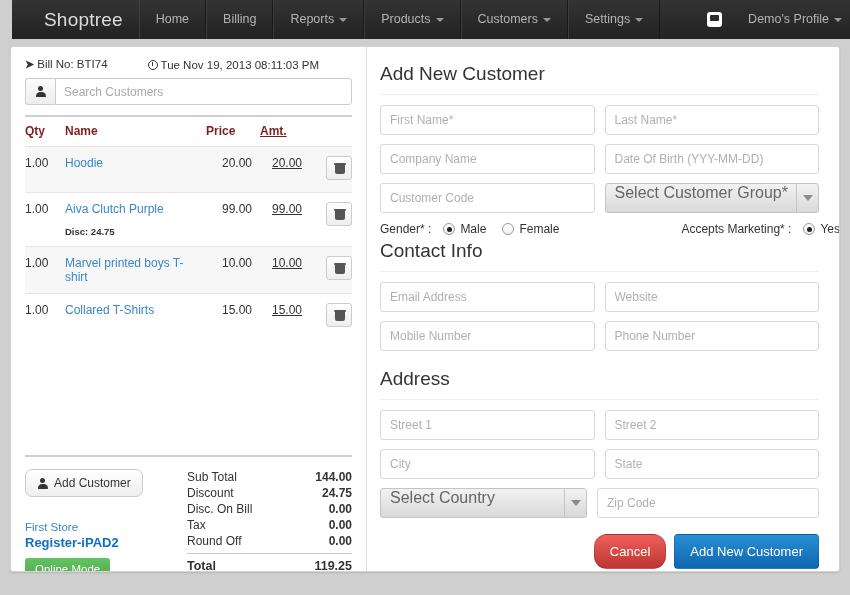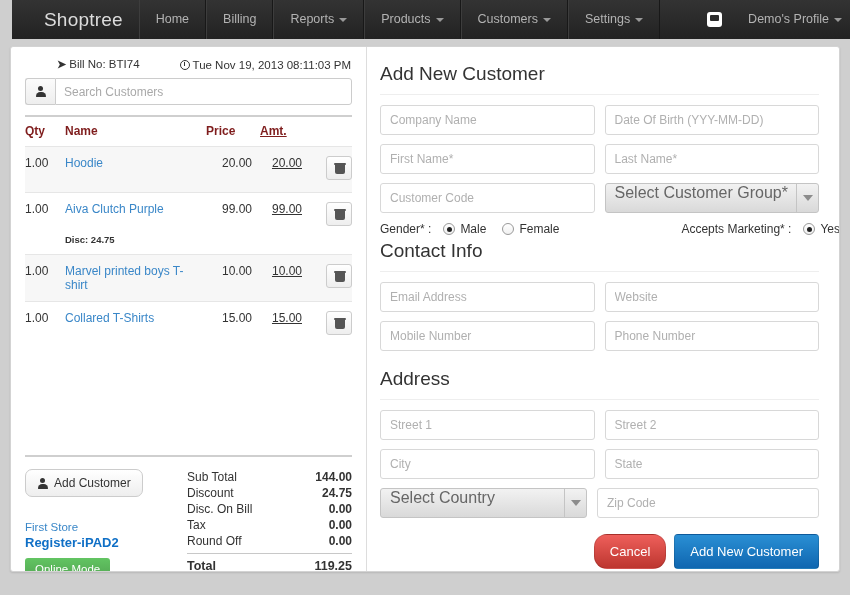--- a/index.html
+++ b/index.html
@@ -61,21 +61,21 @@
     position: absolute; left: 0; top: 0; width: 356px; height: 526px;
     border-right: 1px solid #dddddd;
   }
   .col-right {
     position: absolute; left: 357px; top: 0; width: 473px; height: 526px;
   }
 
   
   .bill-head {
     display: flex; align-items: center;
-    padding: 11px 14px 5px 14px; font-size: 11.5px; color: #333; margin-left: 32px;
+    padding: 11px 14px 5px 14px; font-size: 11.5px; color: #333;
   }
   .bill-no { font-weight: normal; white-space: nowrap; }
   .arrow-ico { font-weight: bold; margin-right: 3px; font-size: 11px; }
   .bill-date { margin-left: 40px; white-space: nowrap; }
   .clock-ico {
     display: inline-block; width: 10px; height: 10px; border: 1.4px solid #333;
     border-radius: 50%; position: relative; vertical-align: -1px; margin-right: 3px;
   }
   .clock-ico::after {
     content: ""; position: absolute; left: 3.2px; top: 1.4px;
@@ -123,21 +123,21 @@
     border-top: 1px solid #e6e6e6; vertical-align: top;
   }
   tr.striped td { background: #f7f7f7; }
   .c-qty { width: 40px; }
   .c-name { }
   .c-price { width: 54px; text-align: right; padding-right: 6px !important; }
   .c-amt { width: 50px; text-align: right; padding-right: 6px !important; text-decoration: underline; }
   .c-del { width: 44px; text-align: right; }
   th.c-price, th.c-amt { text-align: left; padding-left: 2px; }
   .item-link { color: #3a87c8; text-decoration: none; cursor: pointer; }
-  .disc-note { font-size: 9.5px; font-weight: bold; color: #333; margin-top: 18px; }
+  .disc-note { font-size: 9.5px; font-weight: bold; color: #333; margin-top: 10px; }
   .del-btn {
     display: inline-block; width: 26px; height: 24px;
     background-image: linear-gradient(#ffffff, #eeeeee);
     border: 1px solid #cccccc; border-radius: 3px; cursor: pointer;
     position: relative;
   }
   .trash {
     position: absolute; left: 8px; top: 6px; width: 10px; height: 11px;
   }
   .trash::before {
@@ -373,27 +373,27 @@
         </div>
       </div>
     </div>
 
     <div class="col-right">
       <div class="form-pad">
         <div class="sec-title">Add New Customer</div>
         <div class="sec-rule"></div>
 
         <div class="f-row">
+          <input class="f-in" type="text" placeholder="First Name*" style="">
+          <input class="f-in" type="text" placeholder="Last Name*" style="">
+        </div>
+
+        <div class="f-row">
           <input class="f-in" type="text" placeholder="Company Name" style="">
           <input class="f-in" type="text" placeholder="Date Of Birth (YYY-MM-DD)" style="">
-        </div>
-
-        <div class="f-row">
-          <input class="f-in" type="text" placeholder="First Name*" style="">
-          <input class="f-in" type="text" placeholder="Last Name*" style="">
         </div>
 
         <div class="f-row">
           <input class="f-in" type="text" placeholder="Customer Code" style="">
           <div class="f-sel">
             <span>Select Customer Group*</span>
             <span class="sel-arrow">
                 <i></i>
               </span>
           </div>

